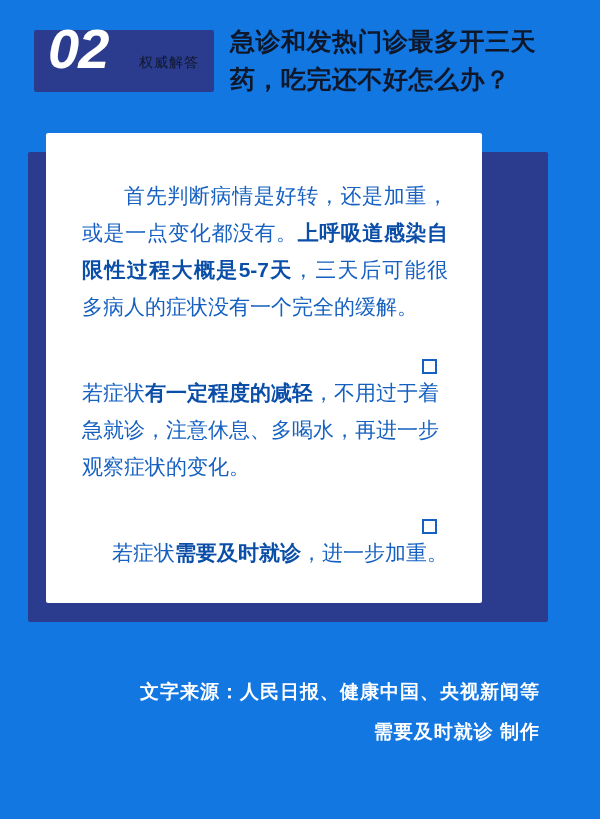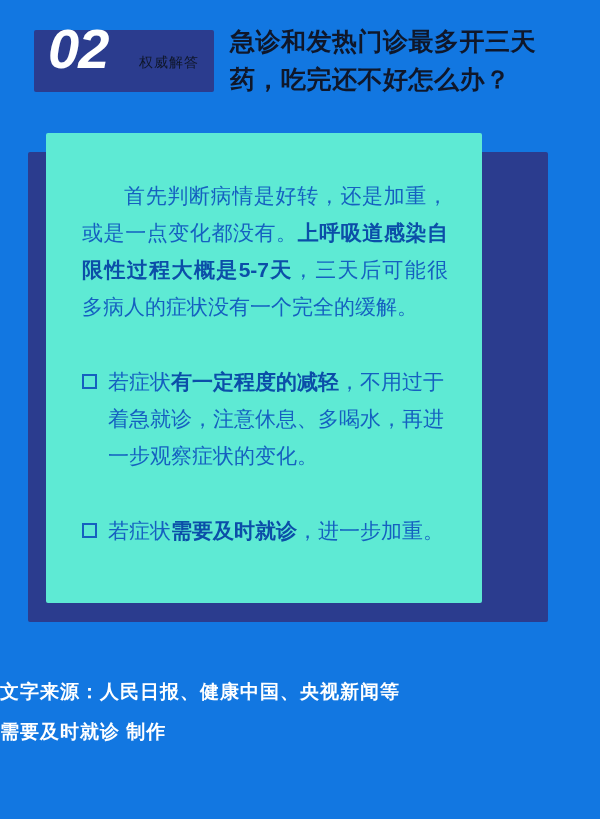--- a/index.html
+++ b/index.html
@@ -72,21 +72,21 @@
     height: 470px;
     background: #2b3c8e;
     border-radius: 2px;
   }
   .card {
     position: absolute;
     left: 46px;
     top: 133px;
     width: 436px;
     height: 470px;
-    background: #5eead4;
+    background: #ffffff;
     border-radius: 2px;
   }
   .card-inner {
     position: absolute;
     left: 36px;
     top: 44px;
     right: 34px;
   }
 
   .para {
@@ -99,22 +99,23 @@
   .para.first {
     text-indent: 2em;
   }
   .para b {
     font-weight: bold;
     color: #0b4ea8;
   }
 
   .bullet-row {
     display: flex;
-    align-items: flex-start;
-    margin-top: 38px;
+    align-items: flex-end;
+    margin-top: 23px;
+    flex-direction: column;
   }
   .checkbox {
     flex: 0 0 auto;
     width: 15px;
     height: 15px;
     border: 2px solid #1560c0;
     margin-top: 11px;
     margin-right: 11px;
     box-sizing: border-box;
   }
@@ -128,21 +129,21 @@
     font-weight: bold;
     color: #0b4ea8;
   }
 
   
   .footer {
     position: absolute;
     left: 0;
     top: 672px;
     width: 540px;
-    text-align: left;
+    text-align: right;
   }
   .footer-line {
     font-size: 19px;
     font-weight: bold;
     color: #ffffff;
     line-height: 40px;
     letter-spacing: 1px;
   }
 </style>
 </head>

